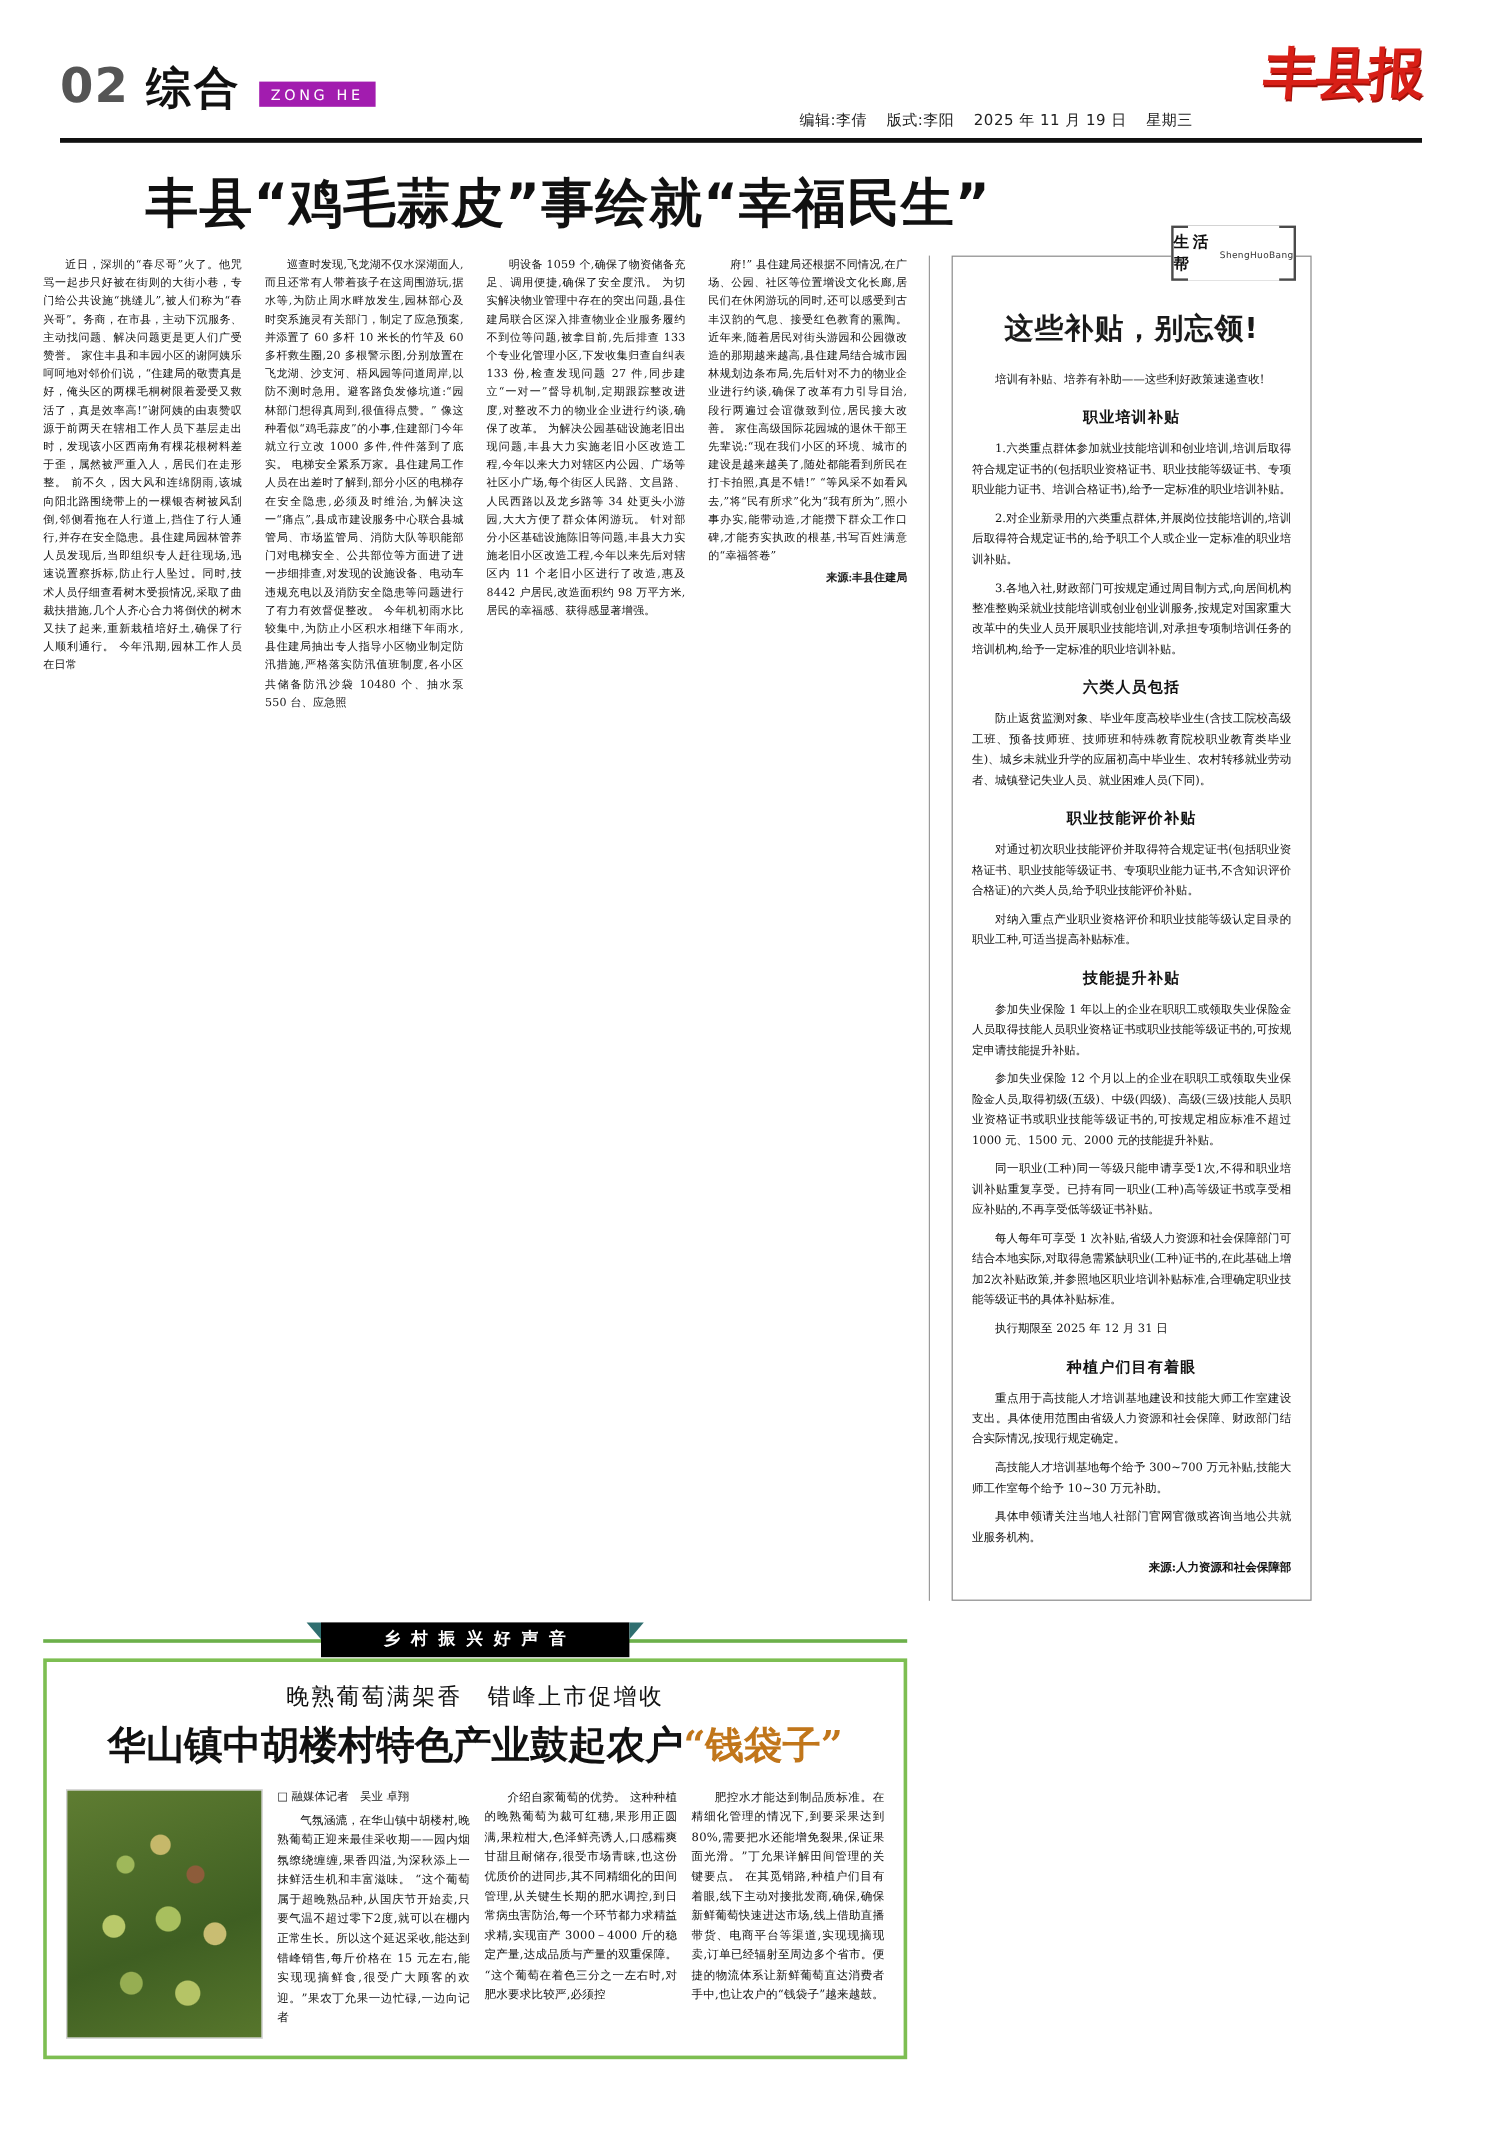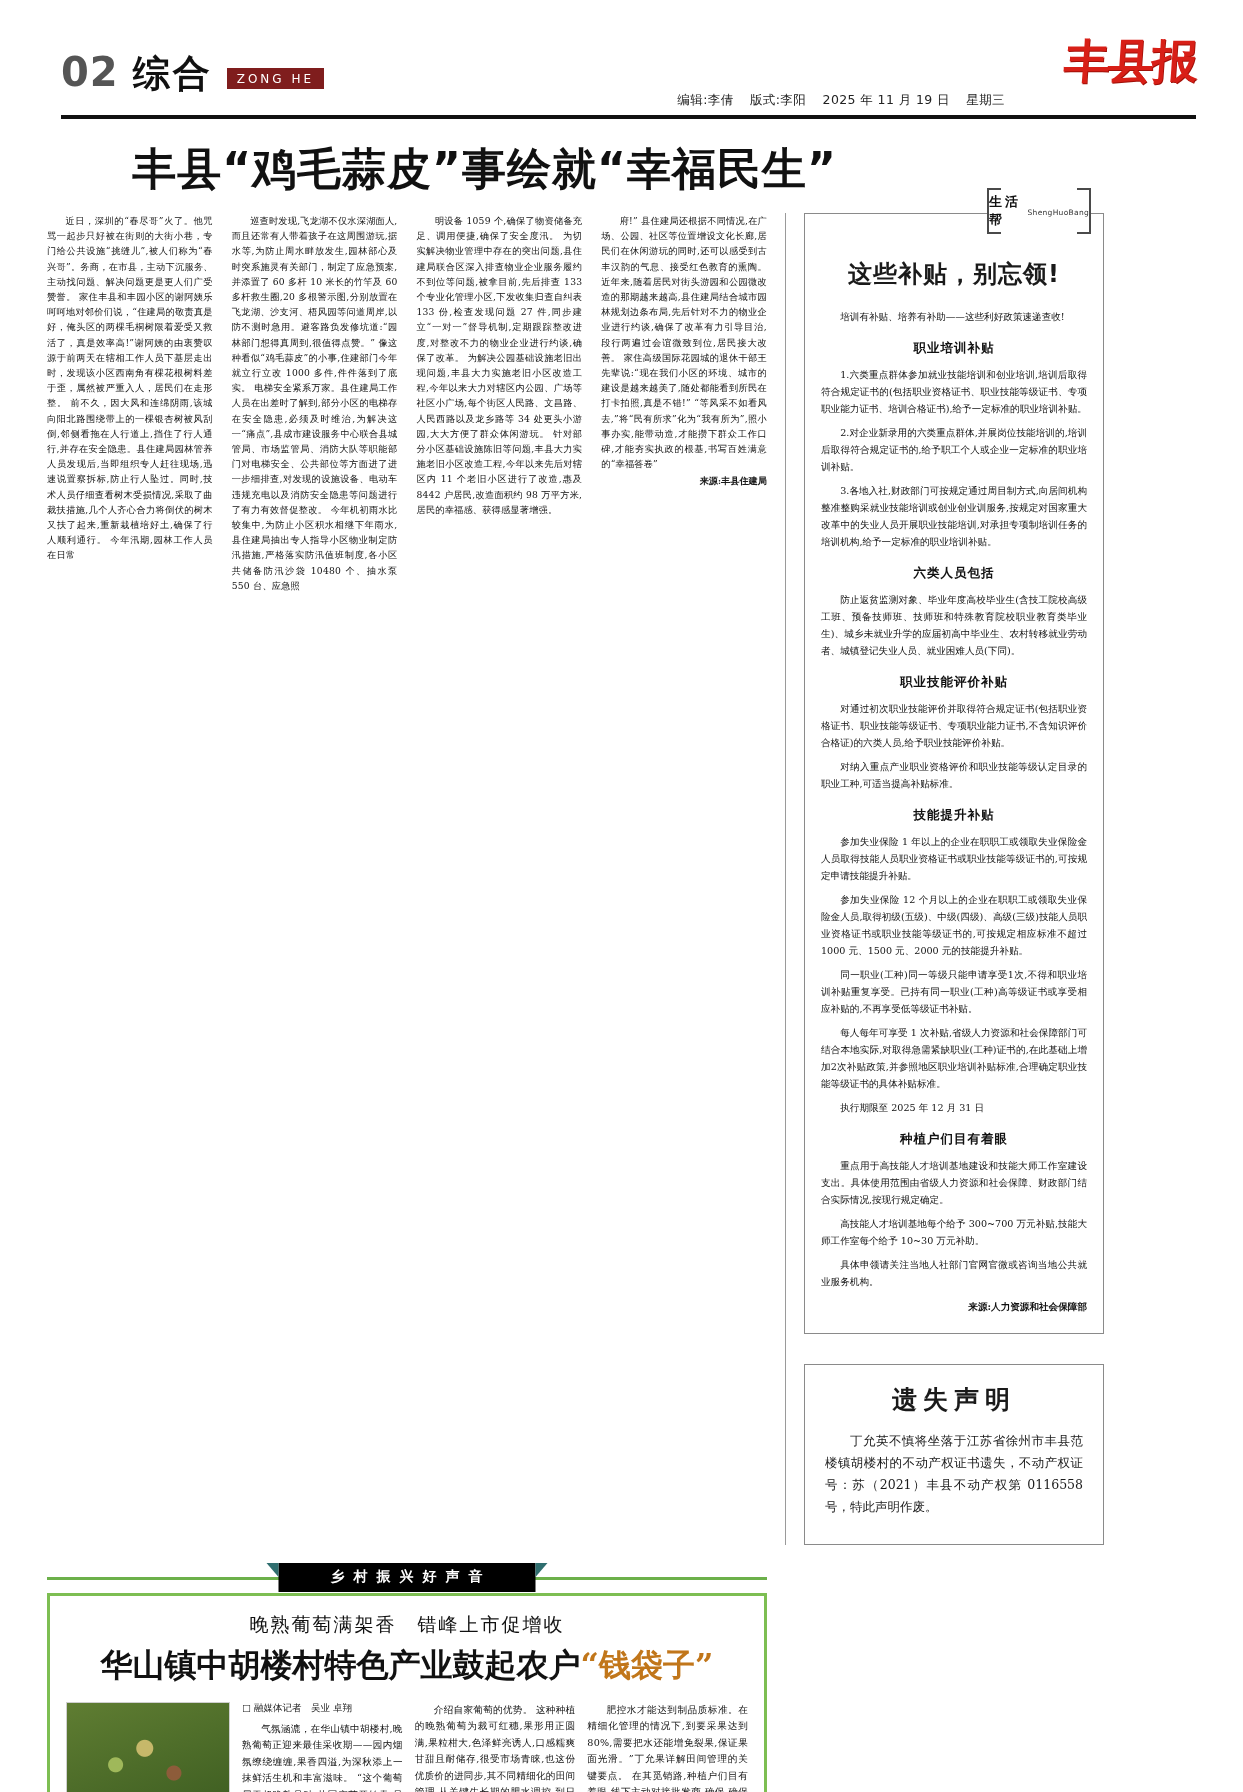--- a/index.html
+++ b/index.html
@@ -6,35 +6,35 @@
     margin: 0; padding: 0;
     background: #ffffff;
   }
   body {
     width: 1243px; height: 1792px;
     font-family: "Liberation Serif", "DejaVu Serif", serif;
     color: #1a1a1a;
     overflow: hidden;
     position: relative;
   }
-  .page { position: relative; width: 1227px; height: 1792px; box-sizing: border-box; padding: 0 36px; margin-left: 11px; }
+  .page { position: relative; width: 1227px; height: 1792px; box-sizing: border-box; padding: 0 36px; }
 
   
   .masthead { position: relative; height: 118px; }
   .mh-left { position: absolute; left: 14px; top: 52px; display: flex; align-items: flex-end; gap: 14px; }
   .mh-pageno {
     font-family: "DejaVu Sans", sans-serif;
     font-size: 40px; font-weight: 700; color: #555; letter-spacing: 1px; line-height: 1;
   }
   .mh-section {
     font-family: "DejaVu Sans", sans-serif;
     font-size: 37px; font-weight: 700; color: #111; letter-spacing: 3px; line-height: 1;
   }
   .mh-pinyin {
-    background: #7f1d1d; color: #fff; font-family: "DejaVu Sans", sans-serif;
+    background: #a21caf; color: #fff; font-family: "DejaVu Sans", sans-serif;
     font-size: 12px; letter-spacing: 3px; padding: 4px 10px 3px 10px; margin-bottom: 3px;
   }
   .mh-meta {
     position: absolute; right: 185px; top: 92px;
     font-family: "DejaVu Sans", sans-serif;
     font-size: 12.5px; color: #222; letter-spacing: .4px; white-space: nowrap;
   }
   .mh-meta span { margin-right: 12px; }
   .mh-logo {
     position: absolute; right: 6px; top: 38px;
@@ -248,24 +248,20 @@
 
           <div class="sb-h2">种植户们目有着眼</div>
           <p>重点用于高技能人才培训基地建设和技能大师工作室建设支出。具体使用范围由省级人力资源和社会保障、财政部门结合实际情况,按现行规定确定。</p>
           <p>高技能人才培训基地每个给予 300~700 万元补贴,技能大师工作室每个给予 10~30 万元补助。</p>
           <p>具体申领请关注当地人社部门官网官微或咨询当地公共就业服务机构。</p>
 
           <div class="sb-src">来源:人力资源和社会保障部</div>
         </div>
       </div>
 
-      <div class="notice">
-        <div class="notice-title">遗失声明</div>
-        <div class="notice-body">丁允英不慎将坐落于江苏省徐州市丰县范楼镇胡楼村的不动产权证书遗失，不动产权证号：苏（2021）丰县不动产权第 0116558 号，特此声明作废。</div>
-      </div>
     </div>
   </div>
 
   <div class="rural-sec">
     <div class="ribbon-row">
       <div class="ribbon-line"></div>
       <div class="ribbon">乡村振兴好声音</div>
     </div>
 
     <div class="green-frame">

